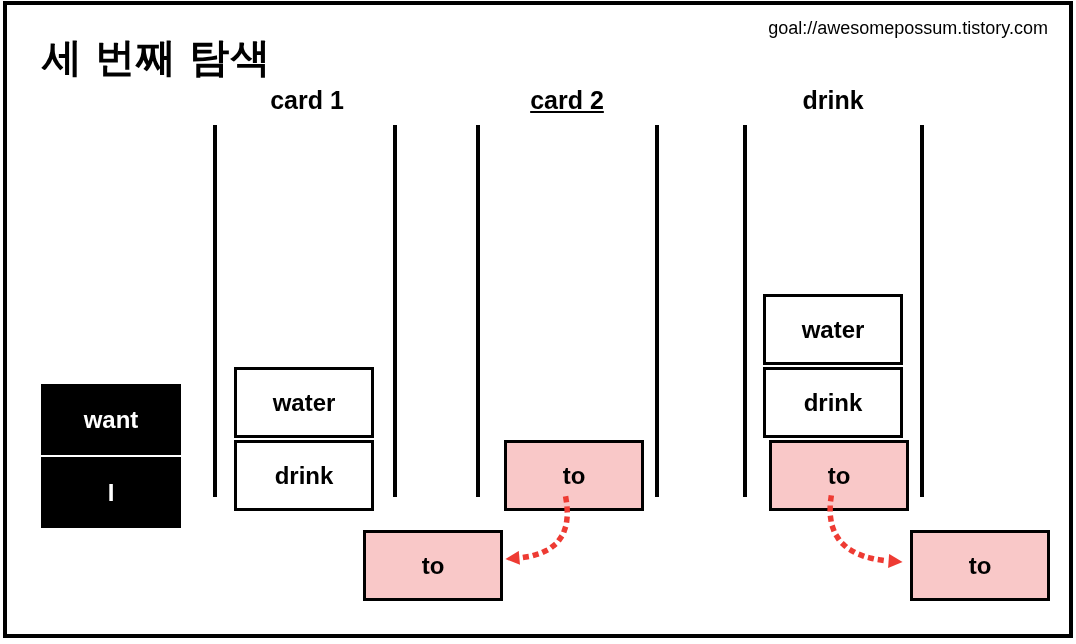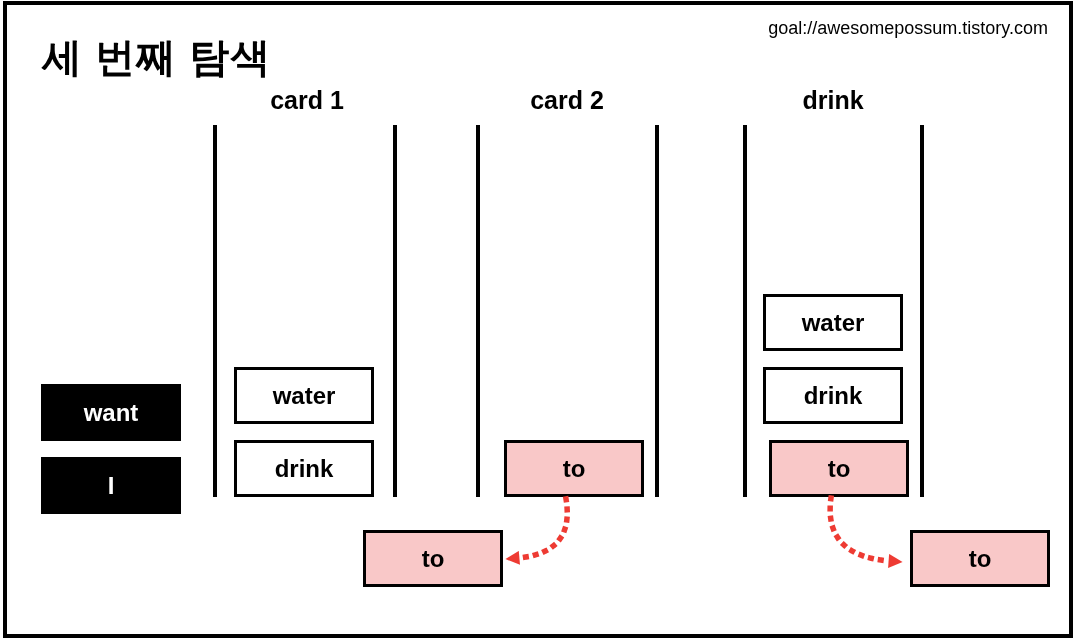--- a/index.html
+++ b/index.html
@@ -43,21 +43,21 @@
   .wall {
     position: absolute;
     top: 125px;
     width: 4px;
     height: 372px;
     background: #000;
   }
   .card {
     position: absolute;
     width: 140px;
-    height: 57px;
+    height: 71px;
     box-sizing: border-box;
     display: flex;
     align-items: center;
     justify-content: center;
     font-size: 24px;
     font-weight: 600;
     white-space: nowrap;
   }
   .card.white { background: #ffffff; border: 3px solid #000; color: #000; }
   .card.pink  { background: #F9C8C8; border: 3px solid #000; color: #000; margin-left: 6px; }
@@ -72,21 +72,21 @@
 <body>
 
 <div class="canvas">
 
   <div class="frame"></div>
 
   <div class="title">세 번째 탐색</div>
   <div class="url">goal://awesomepossum.tistory.com</div>
 
   <div class="col-label" style="left:307px;">card 1</div>
-  <div class="col-label" style="left:567px;">card 2</div>
+  <div class="col-label" style="left:567px;text-decoration:underline;">card 2</div>
   <div class="col-label" style="left:833px;">drink</div>
 
   <div class="wall" style="left:213px;"></div>
   <div class="wall" style="left:393px;"></div>
   <div class="wall" style="left:476px;"></div>
   <div class="wall" style="left:655px;"></div>
   <div class="wall" style="left:743px;"></div>
   <div class="wall" style="left:920px;"></div>
 
   <div class="card black" style="left:41px; top:367px;">

